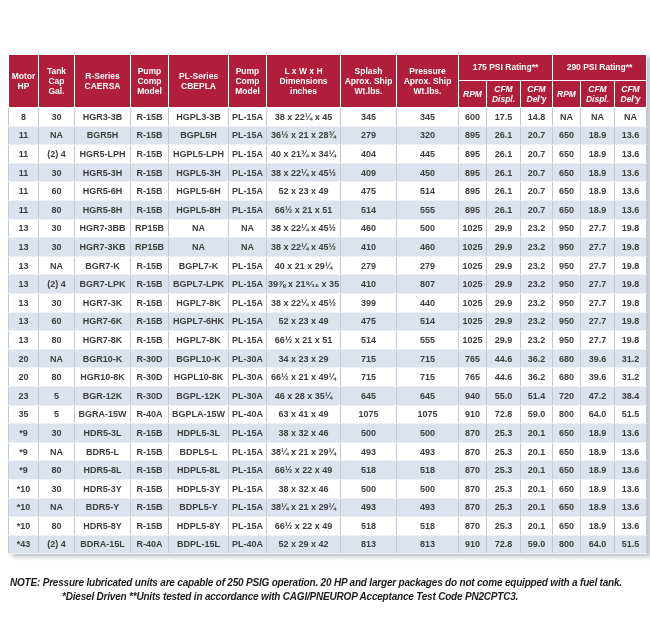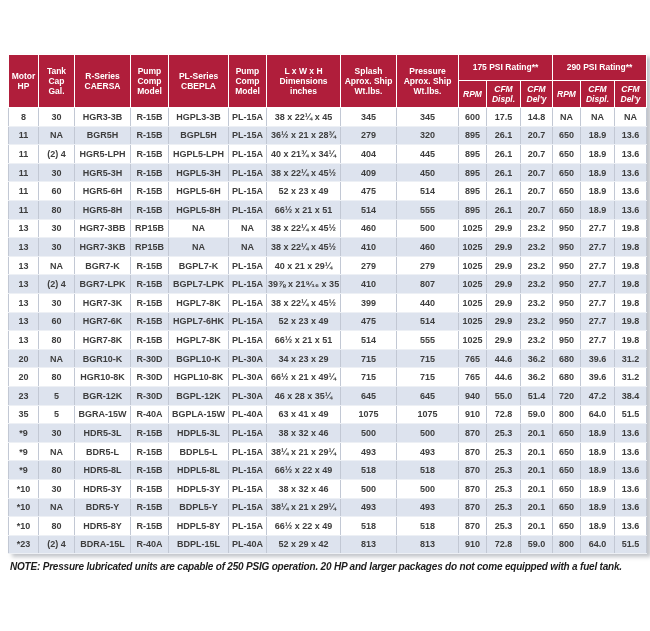--- a/index.html
+++ b/index.html
@@ -43,21 +43,21 @@
     border-top: 1px solid #edf0f5;
     border-bottom: 1px solid #edf0f5;
     padding: 0 1px;
     overflow: hidden;
     white-space: nowrap;
   }
   tbody tr { background: #ffffff; }
   tbody tr.alt { background: var(--row-alt-bg, #dde3ee); }
 
   .notes {
-    margin-top: 6px;
+    margin-top: 22px;
     padding-left: 2px;
     font-style: italic;
     font-size: 10px;
     font-weight: bold;
     color: #1c1c1c;
     line-height: 1.35;
     letter-spacing: -0.2px;
   }
   .notes .line2 { padding-left: 52px; }
 </style>
@@ -510,35 +510,36 @@
           <td>518</td>
           <td>518</td>
           <td>870</td>
           <td>25.3</td>
           <td>20.1</td>
           <td>650</td>
           <td>18.9</td>
           <td>13.6</td>
         </tr>
         <tr class="alt">
-          <td>*23</td>
+          <td>*43</td>
           <td>(2) 4</td>
           <td>BDRA-15L</td>
           <td>R-40A</td>
           <td>BDPL-15L</td>
           <td>PL-40A</td>
           <td>52 x 29 x 42</td>
           <td>813</td>
           <td>813</td>
           <td>910</td>
           <td>72.8</td>
           <td>59.0</td>
           <td>800</td>
           <td>64.0</td>
           <td>51.5</td>
         </tr>
       </tbody>
   </table>
 
   <div class="notes">
     <div class="line1">NOTE: Pressure lubricated units are capable of 250 PSIG operation.  20 HP and larger packages do not come equipped with a fuel tank.</div>
+    <div class="line2">*Diesel Driven  **Units tested in accordance with CAGI/PNEUROP Acceptance Test Code PN2CPTC3.</div>
   </div>
 </div>
 
 </body></html>

